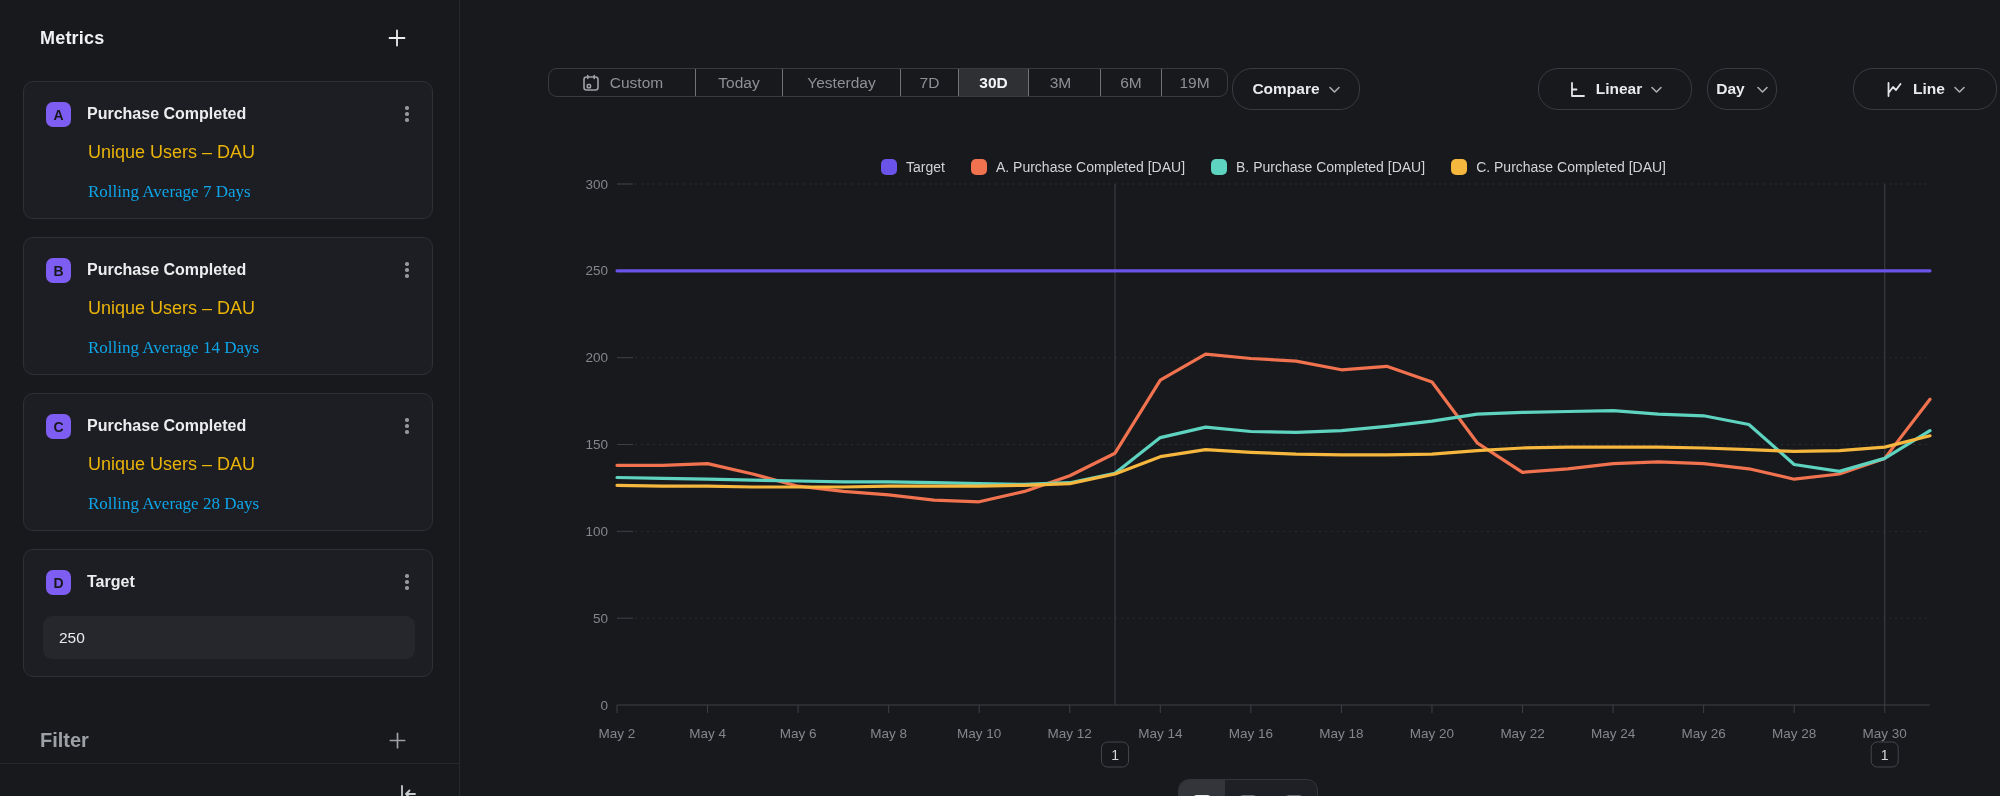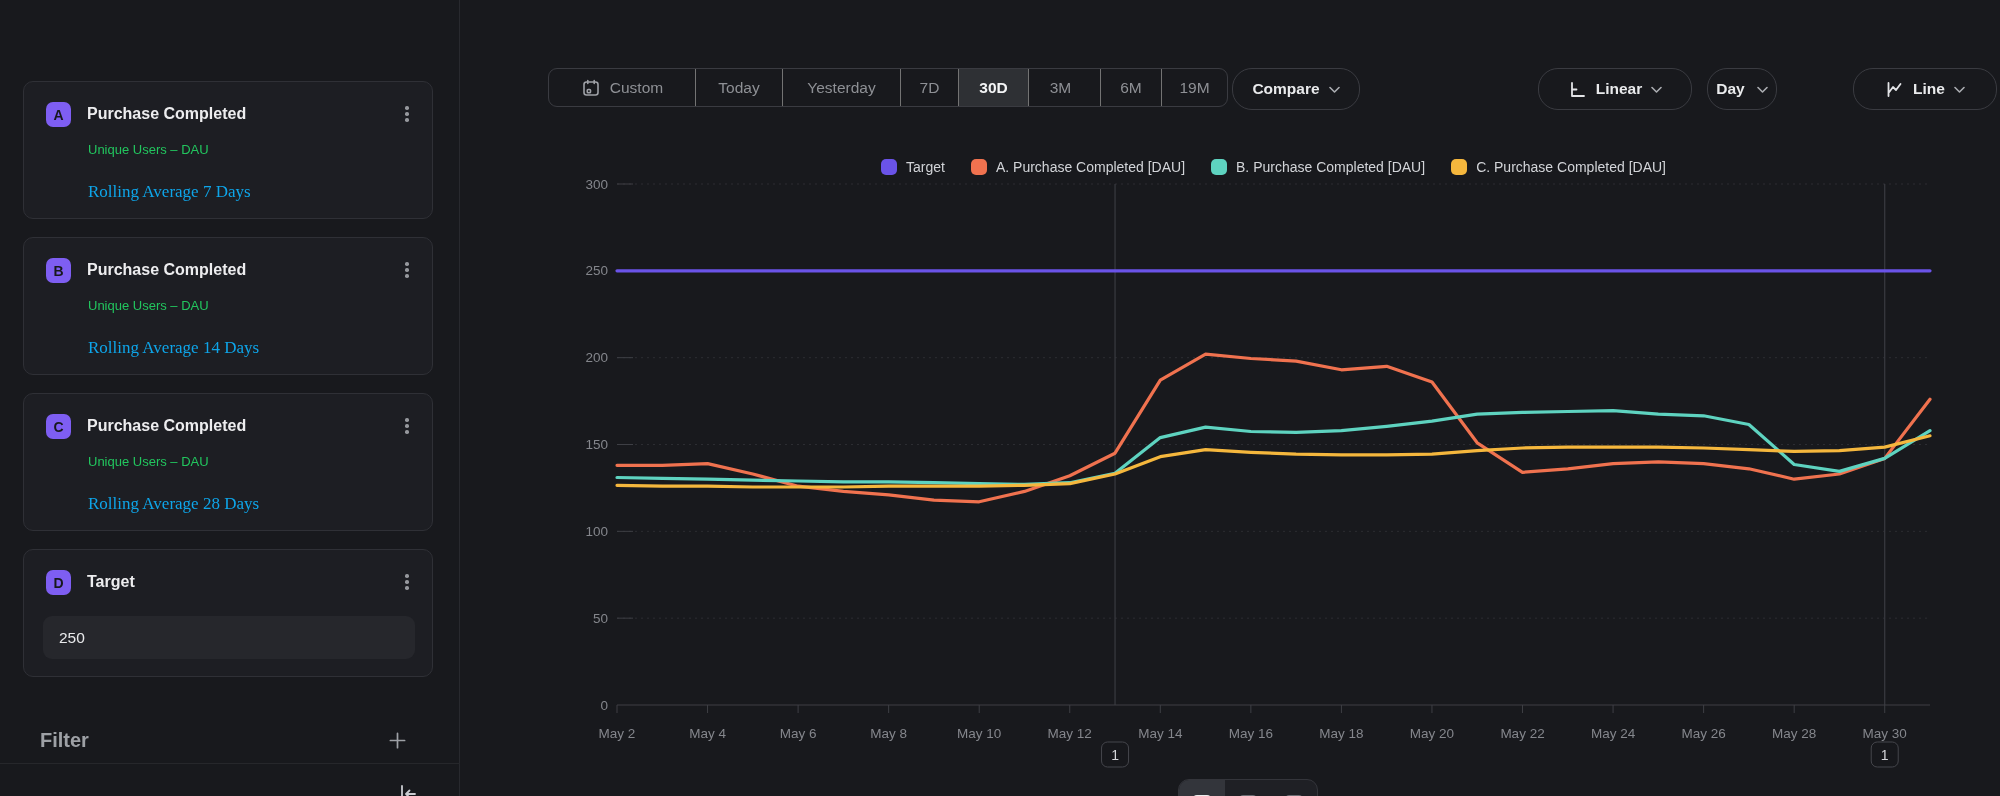--- a/index.html
+++ b/index.html
@@ -30,39 +30,39 @@
   .badge {
     position:absolute; left:22px; top:20px; width:25px; height:25px;
     border-radius:7px; background:#7e5ef2; color:#17181c;
     font-size:14px; font-weight:700; display:flex; align-items:center; justify-content:center;
   }
   .card-title { position:absolute; left:63px; top:23px; font-size:16px; font-weight:700; color:#ededef; }
   .kebab { position:absolute; right:14px; top:18px; width:22px; height:28px;
     display:flex; flex-direction:column; align-items:center; justify-content:center; gap:2.5px;
     background:none; border:none; cursor:pointer; }
   .kebab i { width:3.5px; height:3.5px; border-radius:50%; background:#96989d; }
-  .card-row1 { position:absolute; left:64px; top:60px; font-size:13px; color:#22c55e; }
+  .card-row1 { position:absolute; left:64px; top:60px; font-size:18px; color:#eab308; }
   .card-row2 { position:absolute; left:64px; top:100px; font-size:17px; color:#0ea5e9;font-family:Liberation Serif, serif; }
   .target-input {
     position:absolute; left:19px; top:66px; width:372px; height:43px;
     background:#26272c; border:none; border-radius:9px; outline:none;
     color:#e8e9eb; font-size:15.5px; padding:0 16px;
     font-family:"Liberation Sans", sans-serif;
   }
   .filter-row {
     position:absolute; top:729px; left:40px; right:50px;
     display:flex; align-items:center; justify-content:space-between;
   }
   .filter-label { font-size:20px; font-weight:700; color:#9da0a5; }
   .sb-divider { position:absolute; top:763px; left:0; width:460px; height:1px; background:#26272b; }
   .collapse-btn { position:absolute; top:781px; right:38px; }
   
   .main { position:absolute; left:460px; top:0; width:1540px; height:796px; }
   .seg {
-    position:absolute; left:88px; top:68px; height:39px;
+    position:absolute; left:88px; top:68px; height:29px;
     display:flex; border:1px solid #3a3b41; border-radius:9px; overflow:hidden;
   }
   .seg-btn {
     height:100%; display:flex; align-items:center; justify-content:center; gap:9px;
     font-size:15.5px; color:#8e9095; background:transparent; border:none;
     border-left:1px solid #737373; cursor:pointer; font-family:"Liberation Sans", sans-serif;
   }
   .seg-btn:first-child { border-left:none; }
   .seg-btn.active { background:#2e3034; color:#f4f5f6; font-weight:700; }
   .tb-btn {
@@ -91,20 +91,28 @@
   .view-toggle button {
     flex:1; background:transparent; border:none; cursor:pointer;
     display:flex; align-items:center; justify-content:center;
   }
   .view-toggle button.active { background:#33353b; }
 </style>
 </head>
 <body>
 
 <aside class="sidebar">
+  <div class="sb-header">
+    <span class="sb-title">Metrics</span>
+    <button class="icon-btn" title="">
+      <svg width="20" height="20" viewBox="0 0 20 20" fill="none" stroke="#eceded" stroke-width="1.8" stroke-linecap="round">
+          <path d="M10 2.5v15M2.5 10h15"></path>
+        </svg>
+    </button>
+  </div>
 
   <div class="cards">
 
     <div class="card">
         <span class="badge">A</span>
         <span class="card-title">Purchase Completed</span>
         <button class="kebab">
           <i></i>
           <i></i>
           <i></i>

